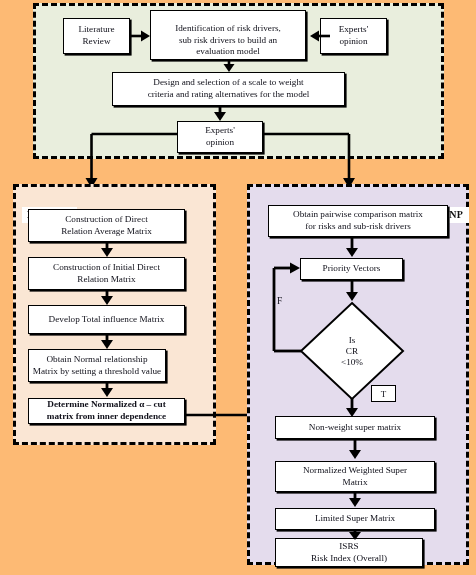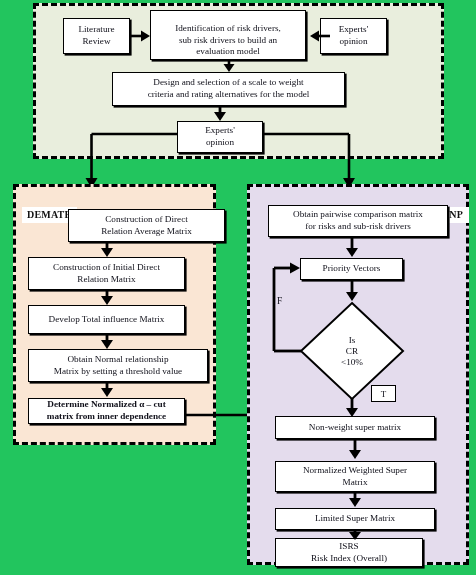--- a/index.html
+++ b/index.html
@@ -4,21 +4,21 @@
 <style>
   html, body {
     margin: 0;
     padding: 0;
     background: #ffffff;
   }
   #canvas {
     position: relative;
     width: 476px;
     height: 575px;
-    background: #22c55e;
+    background: #fdba74;
     font-family: "Liberation Serif", "DejaVu Serif", serif;
     overflow: hidden;
   }
 
   
   .panel {
     position: absolute;
     border: 3px dashed #000000;
     box-sizing: border-box;
   }
@@ -168,35 +168,35 @@
       <line x1="174" y1="4" x2="259" y2="4" stroke="#000" stroke-width="2.6"></line>
       <line x1="259" y1="4" x2="259" y2="50" stroke="#000" stroke-width="2.6"></line>
       <polygon points="253,48 265,48 259,58" fill="#000"></polygon>
     </svg>
   </div>
 
   <div class="panel panel-peach" style="left:13px; top:184px; width:203px; height:261px;"></div>
 
   <div class="panel-tag" style="left:22px; top:188px;">DEMATE</div>
 
-  <div class="box" style="left:28px; top:209px; width:157px; height:33px;margin-left:40px;">
+  <div class="box" style="left:28px; top:209px; width:157px; height:33px;">
     <span style="white-space:pre-line;">Construction of Direct
 Relation Average Matrix</span>
   </div>
 
   <div class="box" style="left:28px; top:257px; width:157px; height:33px;">
     <span style="white-space:pre-line;">Construction of Initial Direct
 Relation Matrix</span>
   </div>
 
   <div class="box" style="left:28px; top:305px; width:157px; height:29px;">
     <span style="white-space:pre-line;">Develop Total influence Matrix</span>
   </div>
 
-  <div class="box" style="left:28px; top:349px; width:180px; height:33px;">
+  <div class="box" style="left:28px; top:349px; width:138px; height:33px;">
     <span style="white-space:pre-line;">Obtain Normal relationship
 Matrix by setting a threshold value</span>
   </div>
 
   <div class="box" style="left:28px; top:398px; width:157px; height:26px;font-weight:bold;">
     <span style="white-space:pre-line;">Determine Normalized α – cut
 matrix from inner dependence</span>
   </div>
 
   <div class="conn" style="left:99px; top:241px;">

